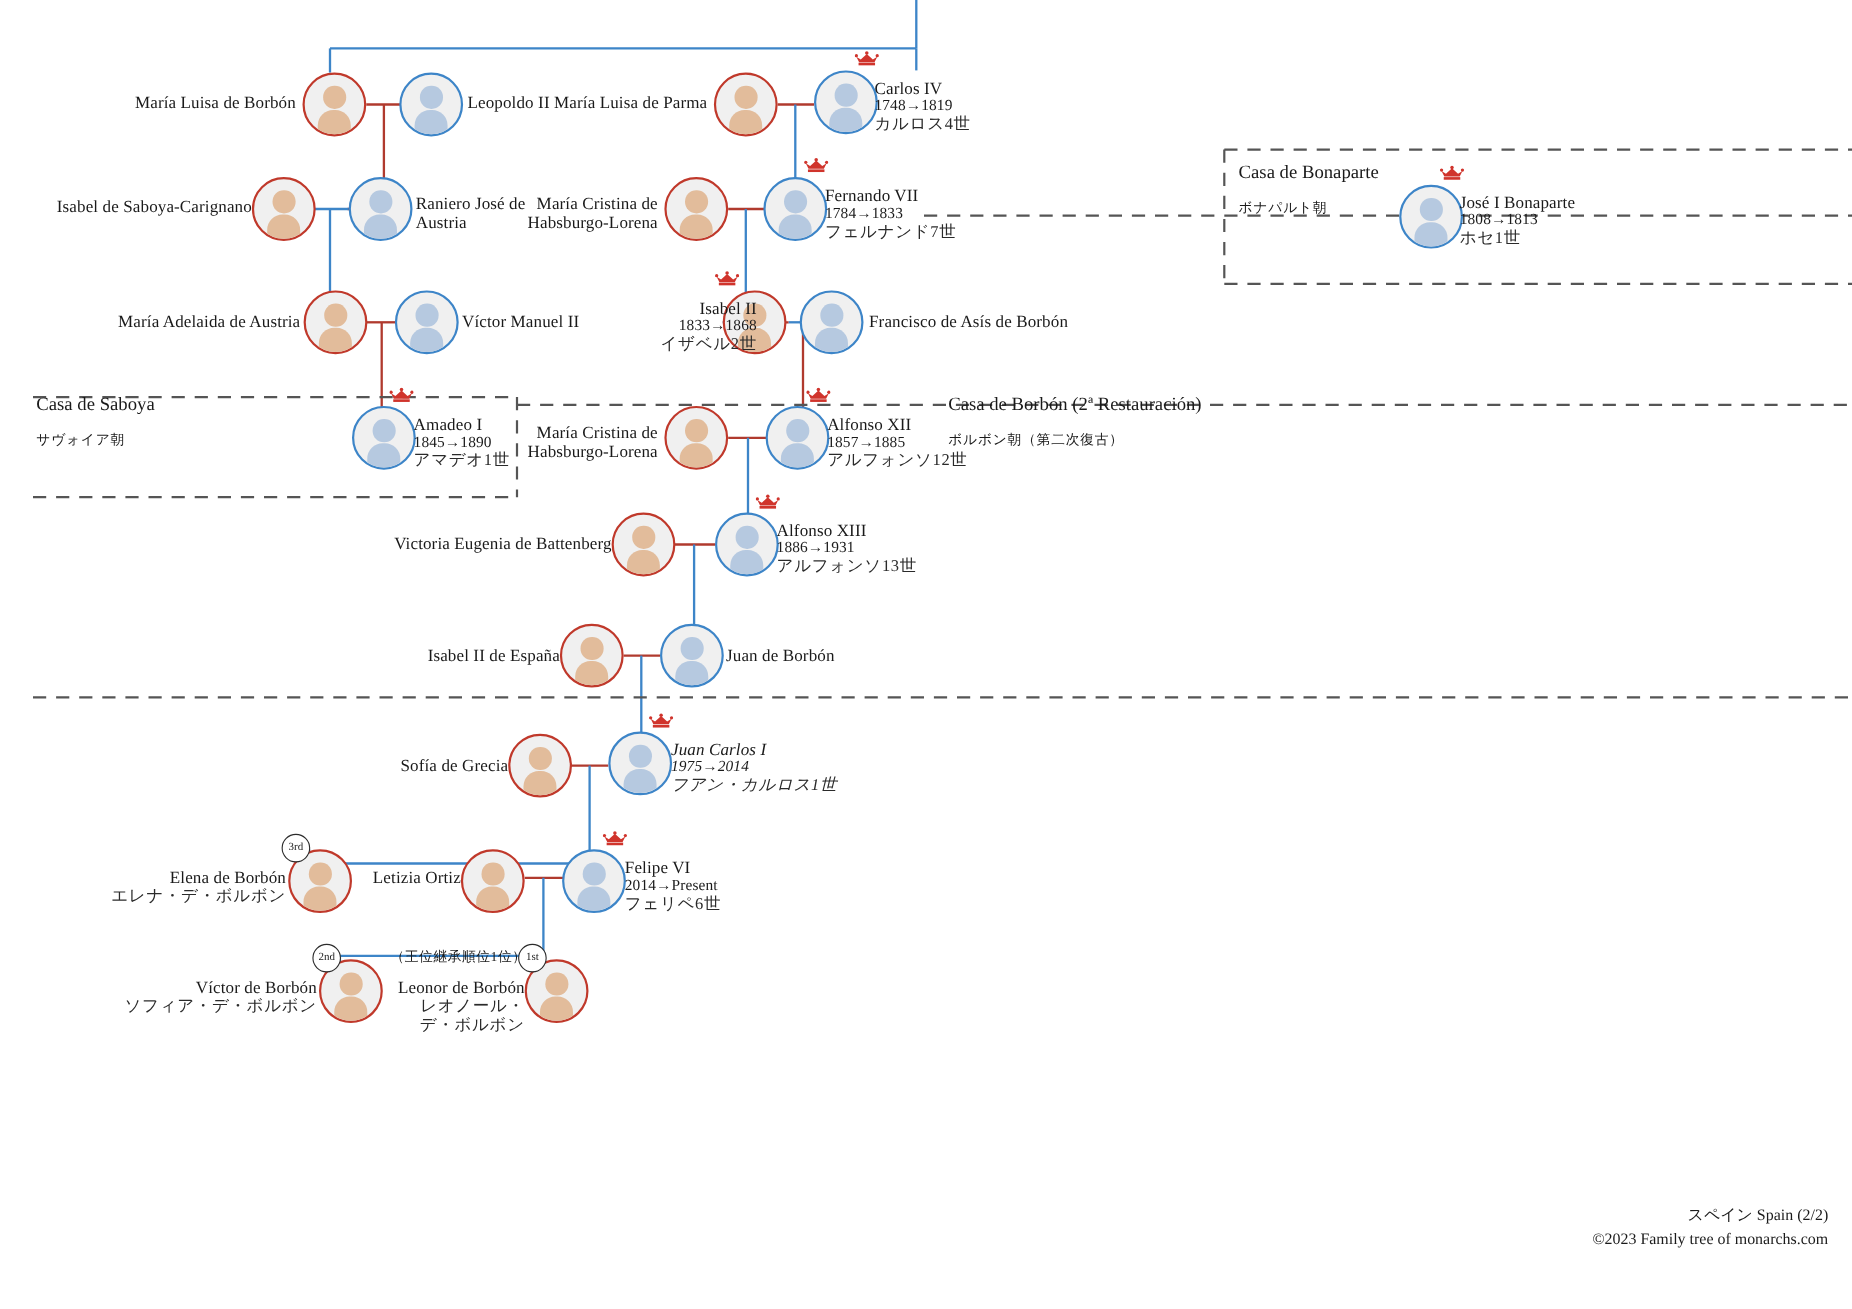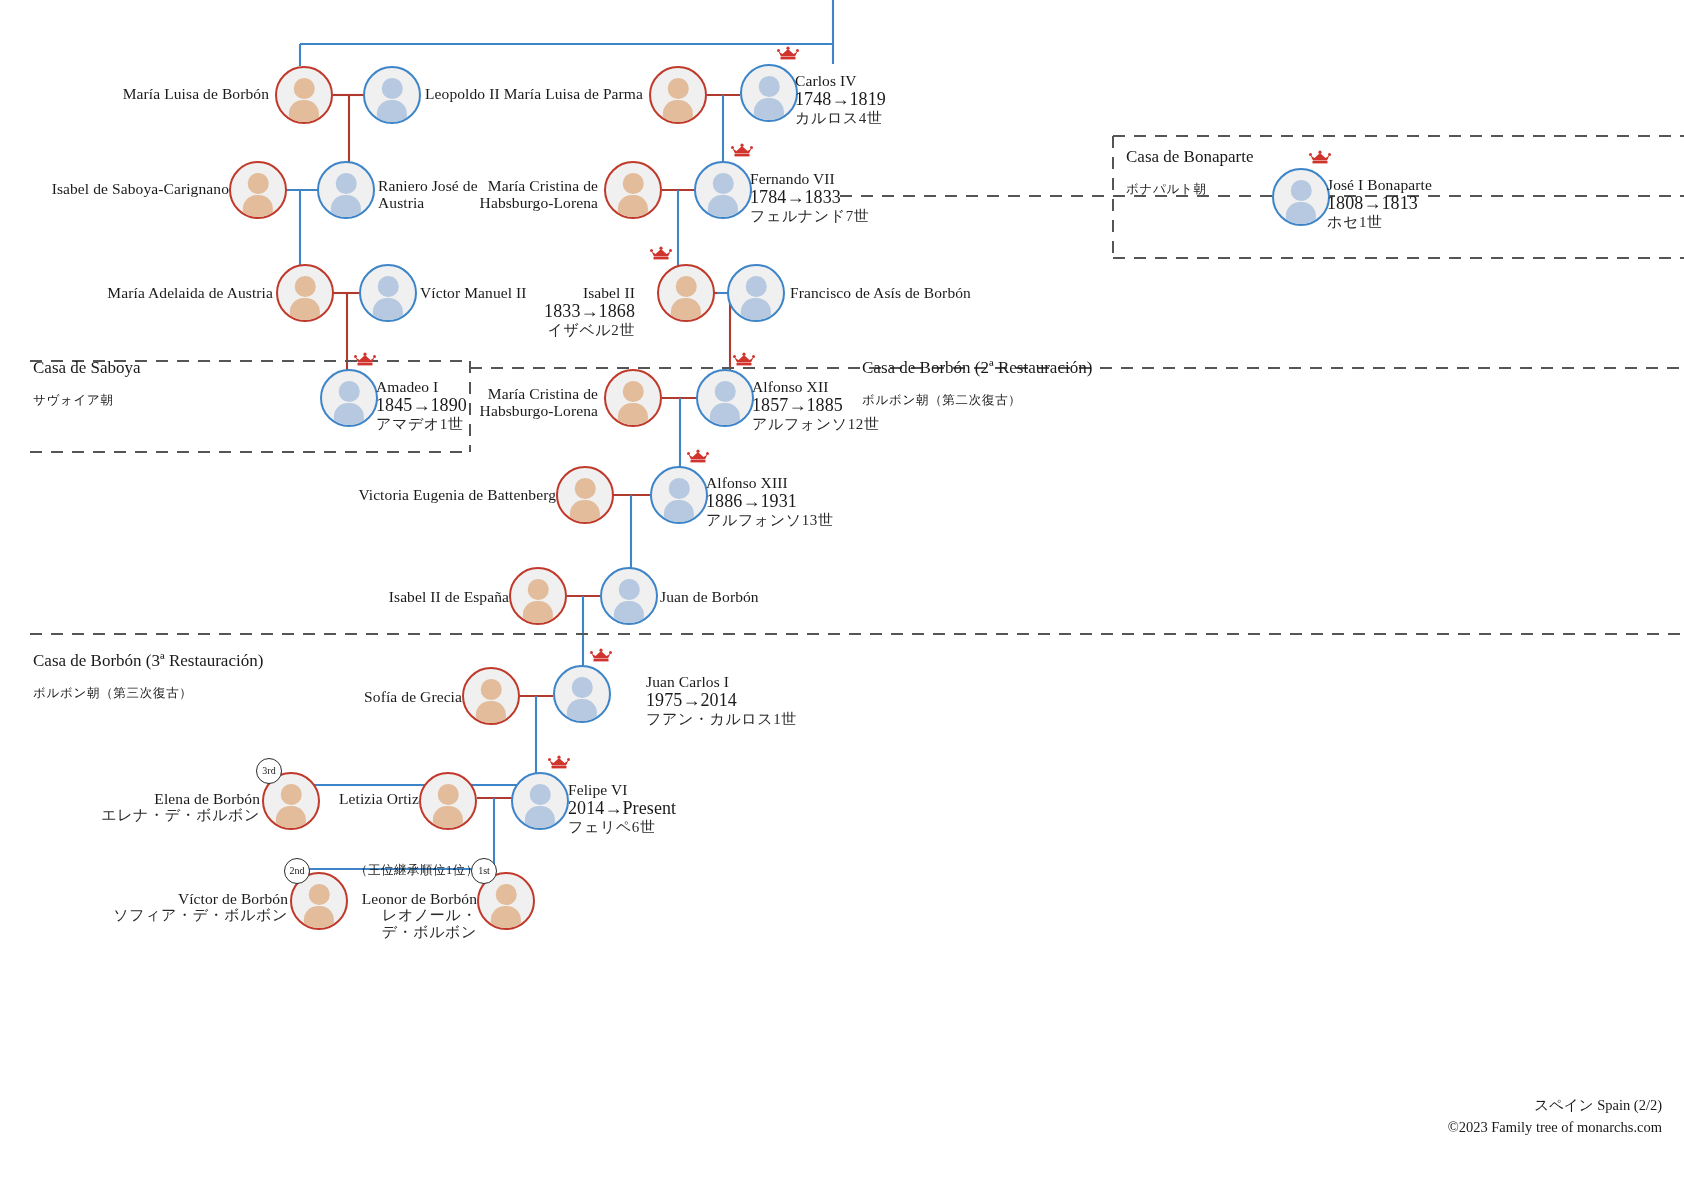--- a/index.html
+++ b/index.html
@@ -73,21 +73,21 @@
     position: absolute;
     z-index: 6;
     line-height: 1.12;
     white-space: nowrap;
   }
   .lbl .nm {
     font-size: 15.5px;
     letter-spacing: 0.1px;
   }
   .lbl .yr {
-    font-size: 18px;
+    font-size: 14px;
     letter-spacing: 0.1px;
   }
   .lbl .jp {
     font-size: 15px;
     letter-spacing: 0.6px;
     color: #2a2a2a;
   }
   .lbl.right { text-align: left; }
   .lbl.left  { text-align: right; }
   .lbl.two-line .nm { display: block; }
@@ -388,21 +388,21 @@
         <div class="body"></div>
       </div>
   </div>
   <svg class="crown" style="left:650px; top:246px;" viewBox="0 0 22 15">
     <path d="M1.5 5.5 L4 10.5 L18 10.5 L20.5 5.5 L16.5 8 L11 3 L5.5 8 Z" fill="#d0342c"></path>
     <rect x="3.5" y="11" width="15" height="2.4" fill="#d0342c"></rect>
     <circle cx="1.5" cy="4.6" r="1.5" fill="#d0342c"></circle>
     <circle cx="20.5" cy="4.6" r="1.5" fill="#d0342c"></circle>
     <circle cx="11" cy="2.2" r="1.6" fill="#d0342c"></circle>
   </svg>
-  <div class="lbl left" style="right:1049px; top:272px;margin-top:12px;">
+  <div class="lbl left" style="right:996px; top:272px;">
     <div class="nm">Isabel II</div>
     <div class="yr">1833→1868</div>
     <div class="jp">イザベル2世</div>
   </div>
 
   <div class="person male" style="left:727px; top:264px;">
     <div class="avatar">
         <div class="head"></div>
         <div class="body"></div>
       </div>
@@ -525,21 +525,21 @@
         <div class="body"></div>
       </div>
   </div>
   <svg class="crown" style="left:590px; top:648px;" viewBox="0 0 22 15">
     <path d="M1.5 5.5 L4 10.5 L18 10.5 L20.5 5.5 L16.5 8 L11 3 L5.5 8 Z" fill="#d0342c"></path>
     <rect x="3.5" y="11" width="15" height="2.4" fill="#d0342c"></rect>
     <circle cx="1.5" cy="4.6" r="1.5" fill="#d0342c"></circle>
     <circle cx="20.5" cy="4.6" r="1.5" fill="#d0342c"></circle>
     <circle cx="11" cy="2.2" r="1.6" fill="#d0342c"></circle>
   </svg>
-  <div class="lbl right" style="left:646px; top:673px;">
+  <div class="lbl right" style="left:610px; top:673px;font-style:italic;">
     <div class="nm">Juan Carlos I</div>
     <div class="yr">1975→2014</div>
     <div class="jp">フアン・カルロス1世</div>
   </div>
 
   <div class="person female" style="left:262px; top:772px;">
     <div class="avatar">
         <div class="head"></div>
         <div class="body"></div>
       </div>
@@ -615,23 +615,19 @@
   <div class="house" style="left:33px; top:357px;">
     <div class="h-es">Casa de Saboya</div>
     <div class="h-jp">サヴォイア朝</div>
   </div>
 
   <div class="house" style="left:862px; top:357px;">
     <div class="h-es">Casa de Borbón (2ª Restauración)</div>
     <div class="h-jp">ボルボン朝（第二次復古）</div>
   </div>
 
-  <div class="house" style="left:33px; top:650px;">
-    <div class="h-es">Casa de Borbón (3ª Restauración)</div>
-    <div class="h-jp">ボルボン朝（第三次復古）</div>
-  </div>
 
   <div class="footer" style="top:1095px;">
     <div>スペイン  Spain (2/2)</div>
     <div>©2023 Family tree of monarchs.com</div>
   </div>
 
 </div>
 
 </body></html>

